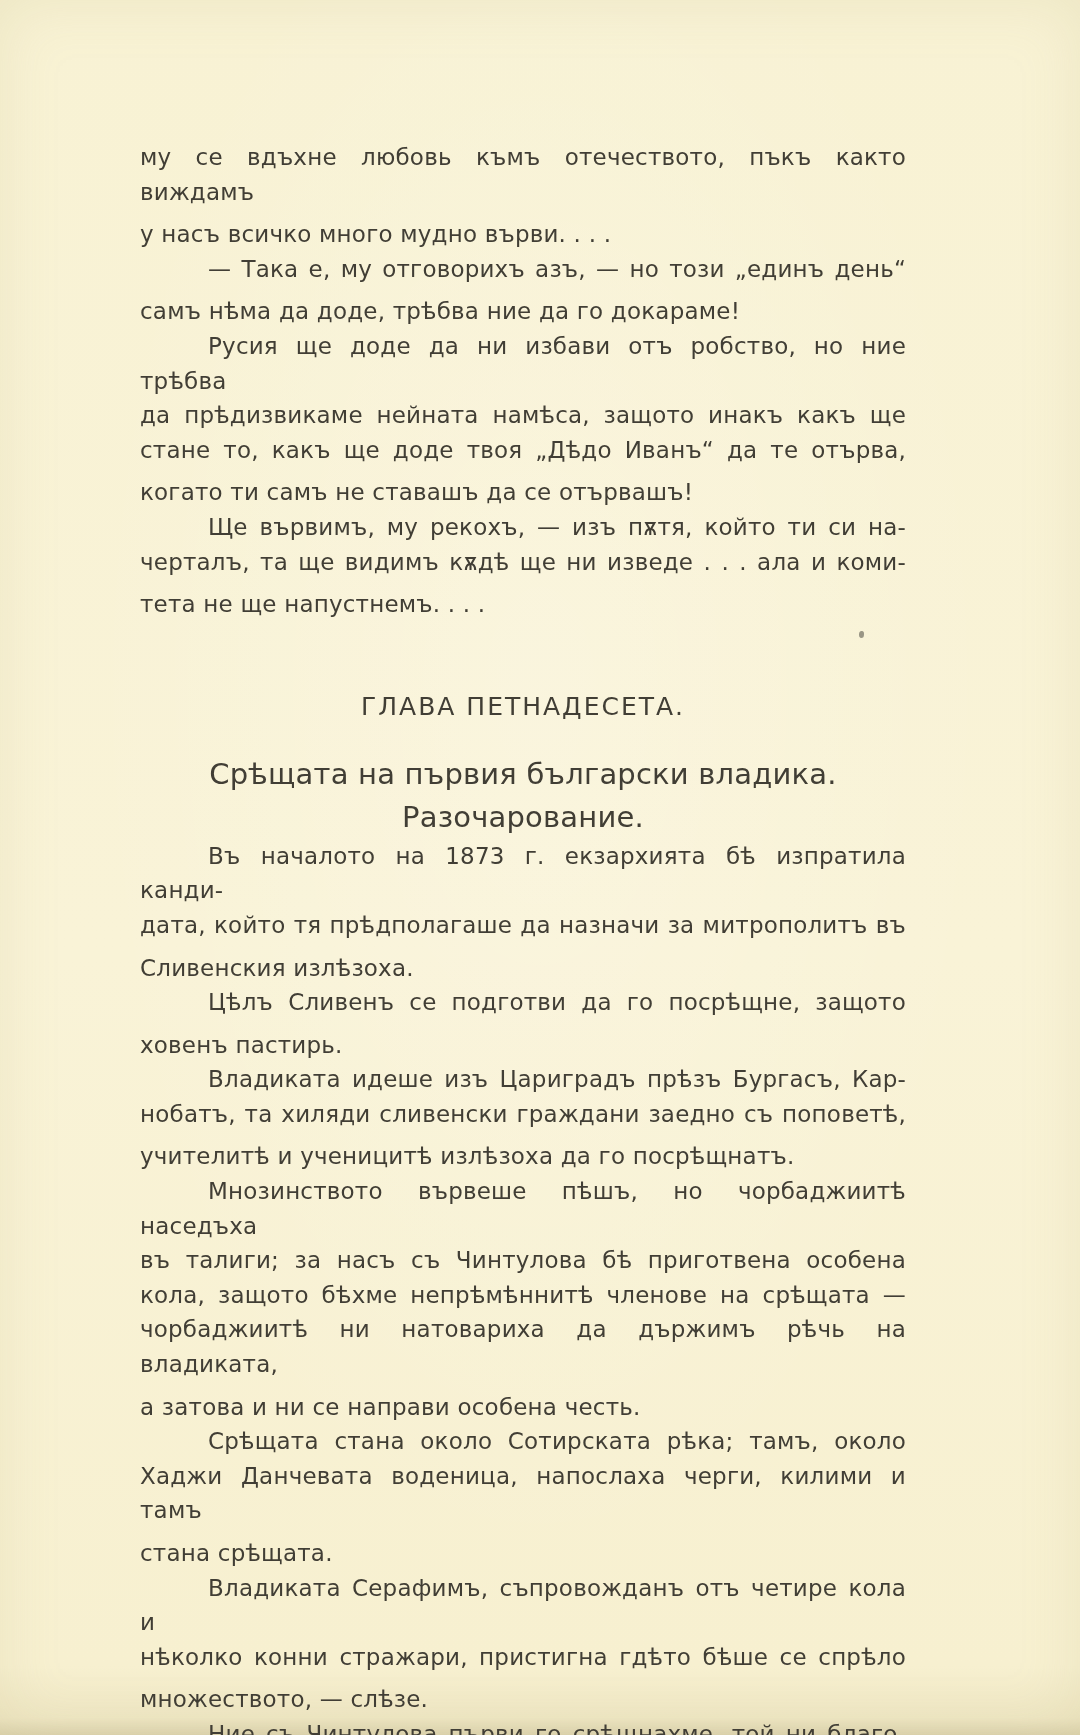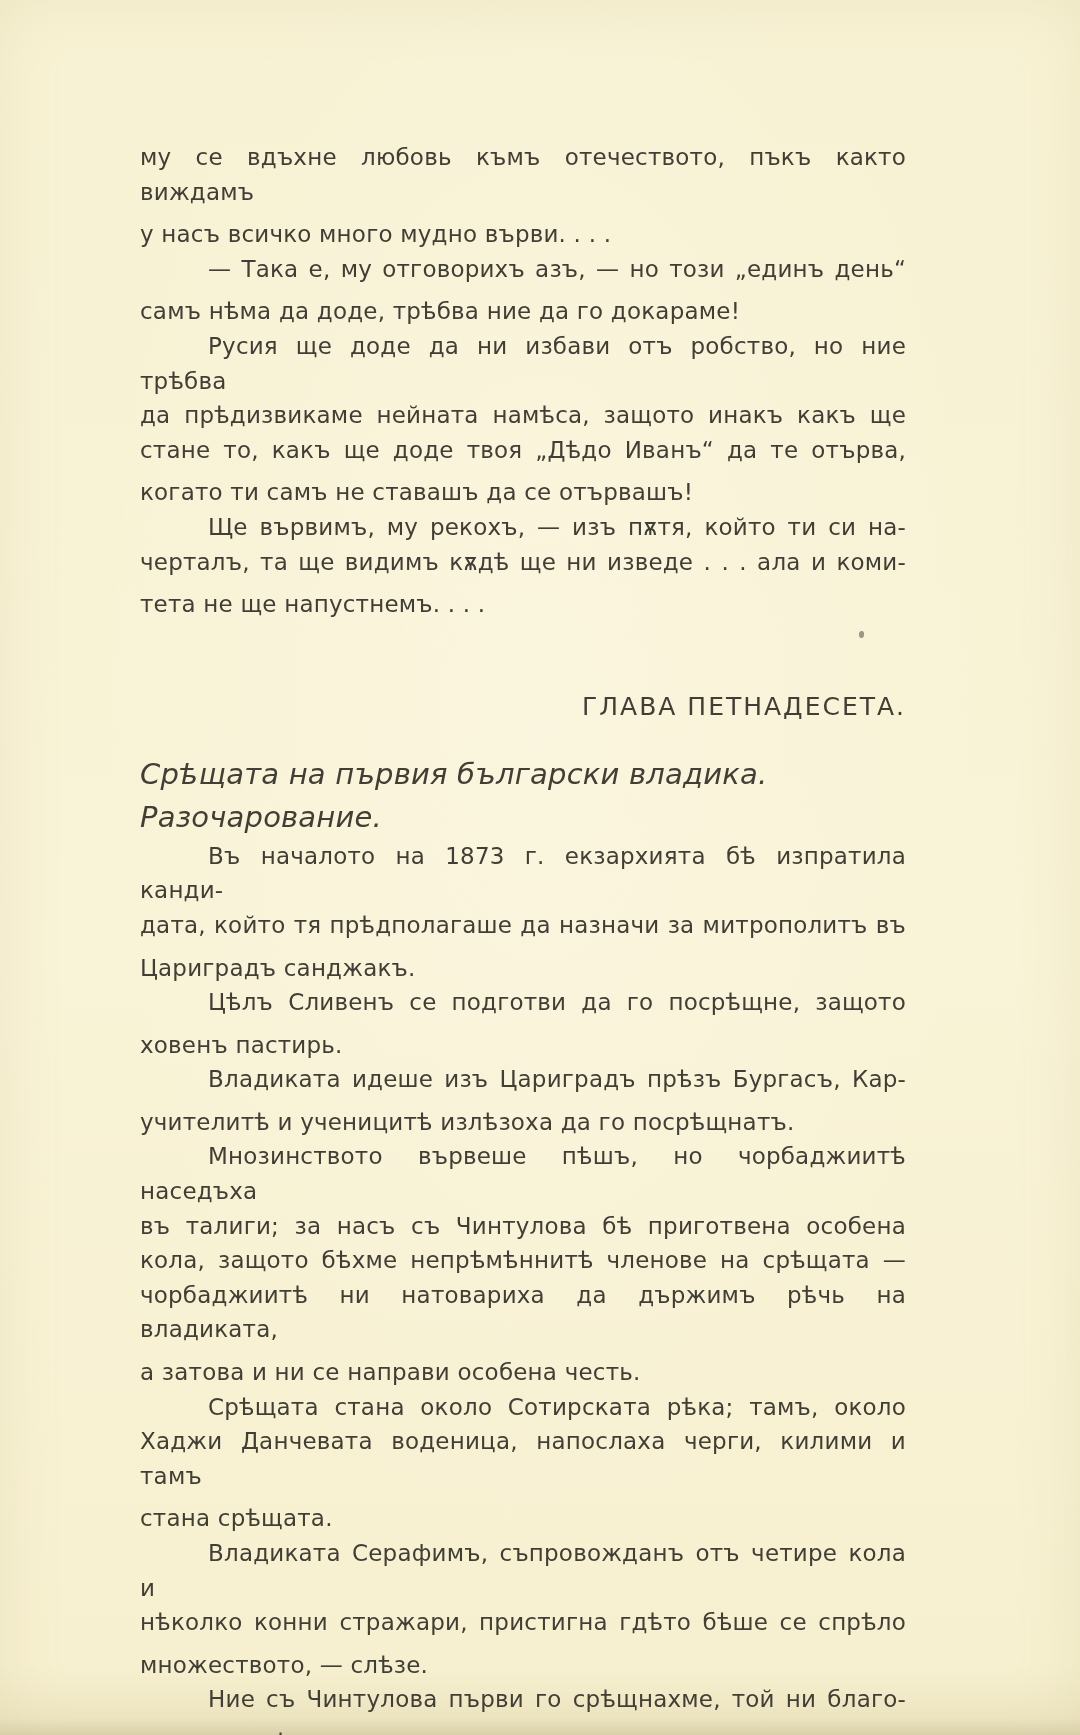--- a/index.html
+++ b/index.html
@@ -35,29 +35,28 @@
     text-align: justify;
     text-align-last: justify;
   }
   .line.last { text-align-last: left; margin-top: 8px; }
   .para.indent .line.first { text-indent: 68px; }
   .chapter {
     margin: 70px 0 0 0;
     font-size: 25px;
     font-weight: 400;
     letter-spacing: 2px;
-    text-align: right;
+    text-align: center;
     line-height: 1.2;
   }
   .subtitle {
     margin-top: 31px;
     font-size: 29px;
     line-height: 43px;
-    text-align: left;
-    font-style: italic;
+    text-align: center;
   }
   .speck {
     position: absolute;
     left: 859px;
     top: 631px;
     width: 5px;
     height: 7px;
     background: #7a776a;
     border-radius: 50% 40% 55% 45%;
     opacity: 0.75;
@@ -95,28 +94,29 @@
 
     <div class="subtitle">
       <div>Срѣщата на първия български владика.</div>
       <div>Разочарование.</div>
     </div>
 
     <section id="text-main">
         <p class="para indent">
           <span class="line first">Въ началото на 1873 г. екзархията бѣ изпратила канди-</span>
           <span class="line">дата, който тя прѣдполагаше да назначи за митрополитъ въ</span>
-          <span class="line last">Цариградъ санджакъ.</span>
+          <span class="line last">Сливенския излѣзоха.</span>
         </p>
         <p class="para indent">
           <span class="line first">Цѣлъ Сливенъ се подготви да го посрѣщне, защото</span>
           <span class="line last">ховенъ пастирь.</span>
         </p>
         <p class="para indent">
           <span class="line first">Владиката идеше изъ Цариградъ прѣзъ Бургасъ, Кар-</span>
+          <span class="line">нобатъ, та хиляди сливенски граждани заедно съ поповетѣ,</span>
           <span class="line last">учителитѣ и ученицитѣ излѣзоха да го посрѣщнатъ.</span>
         </p>
         <p class="para indent">
           <span class="line first">Мнозинството вървеше пѣшъ, но чорбаджиитѣ наседъха</span>
           <span class="line">въ талиги; за насъ съ Чинтулова бѣ приготвена особена</span>
           <span class="line">кола, защото бѣхме непрѣмѣннитѣ членове на срѣщата —</span>
           <span class="line">чорбаджиитѣ ни натовариха да държимъ рѣчь на владиката,</span>
           <span class="line last">а затова и ни се направи особена честь.</span>
         </p>
         <p class="para indent">

